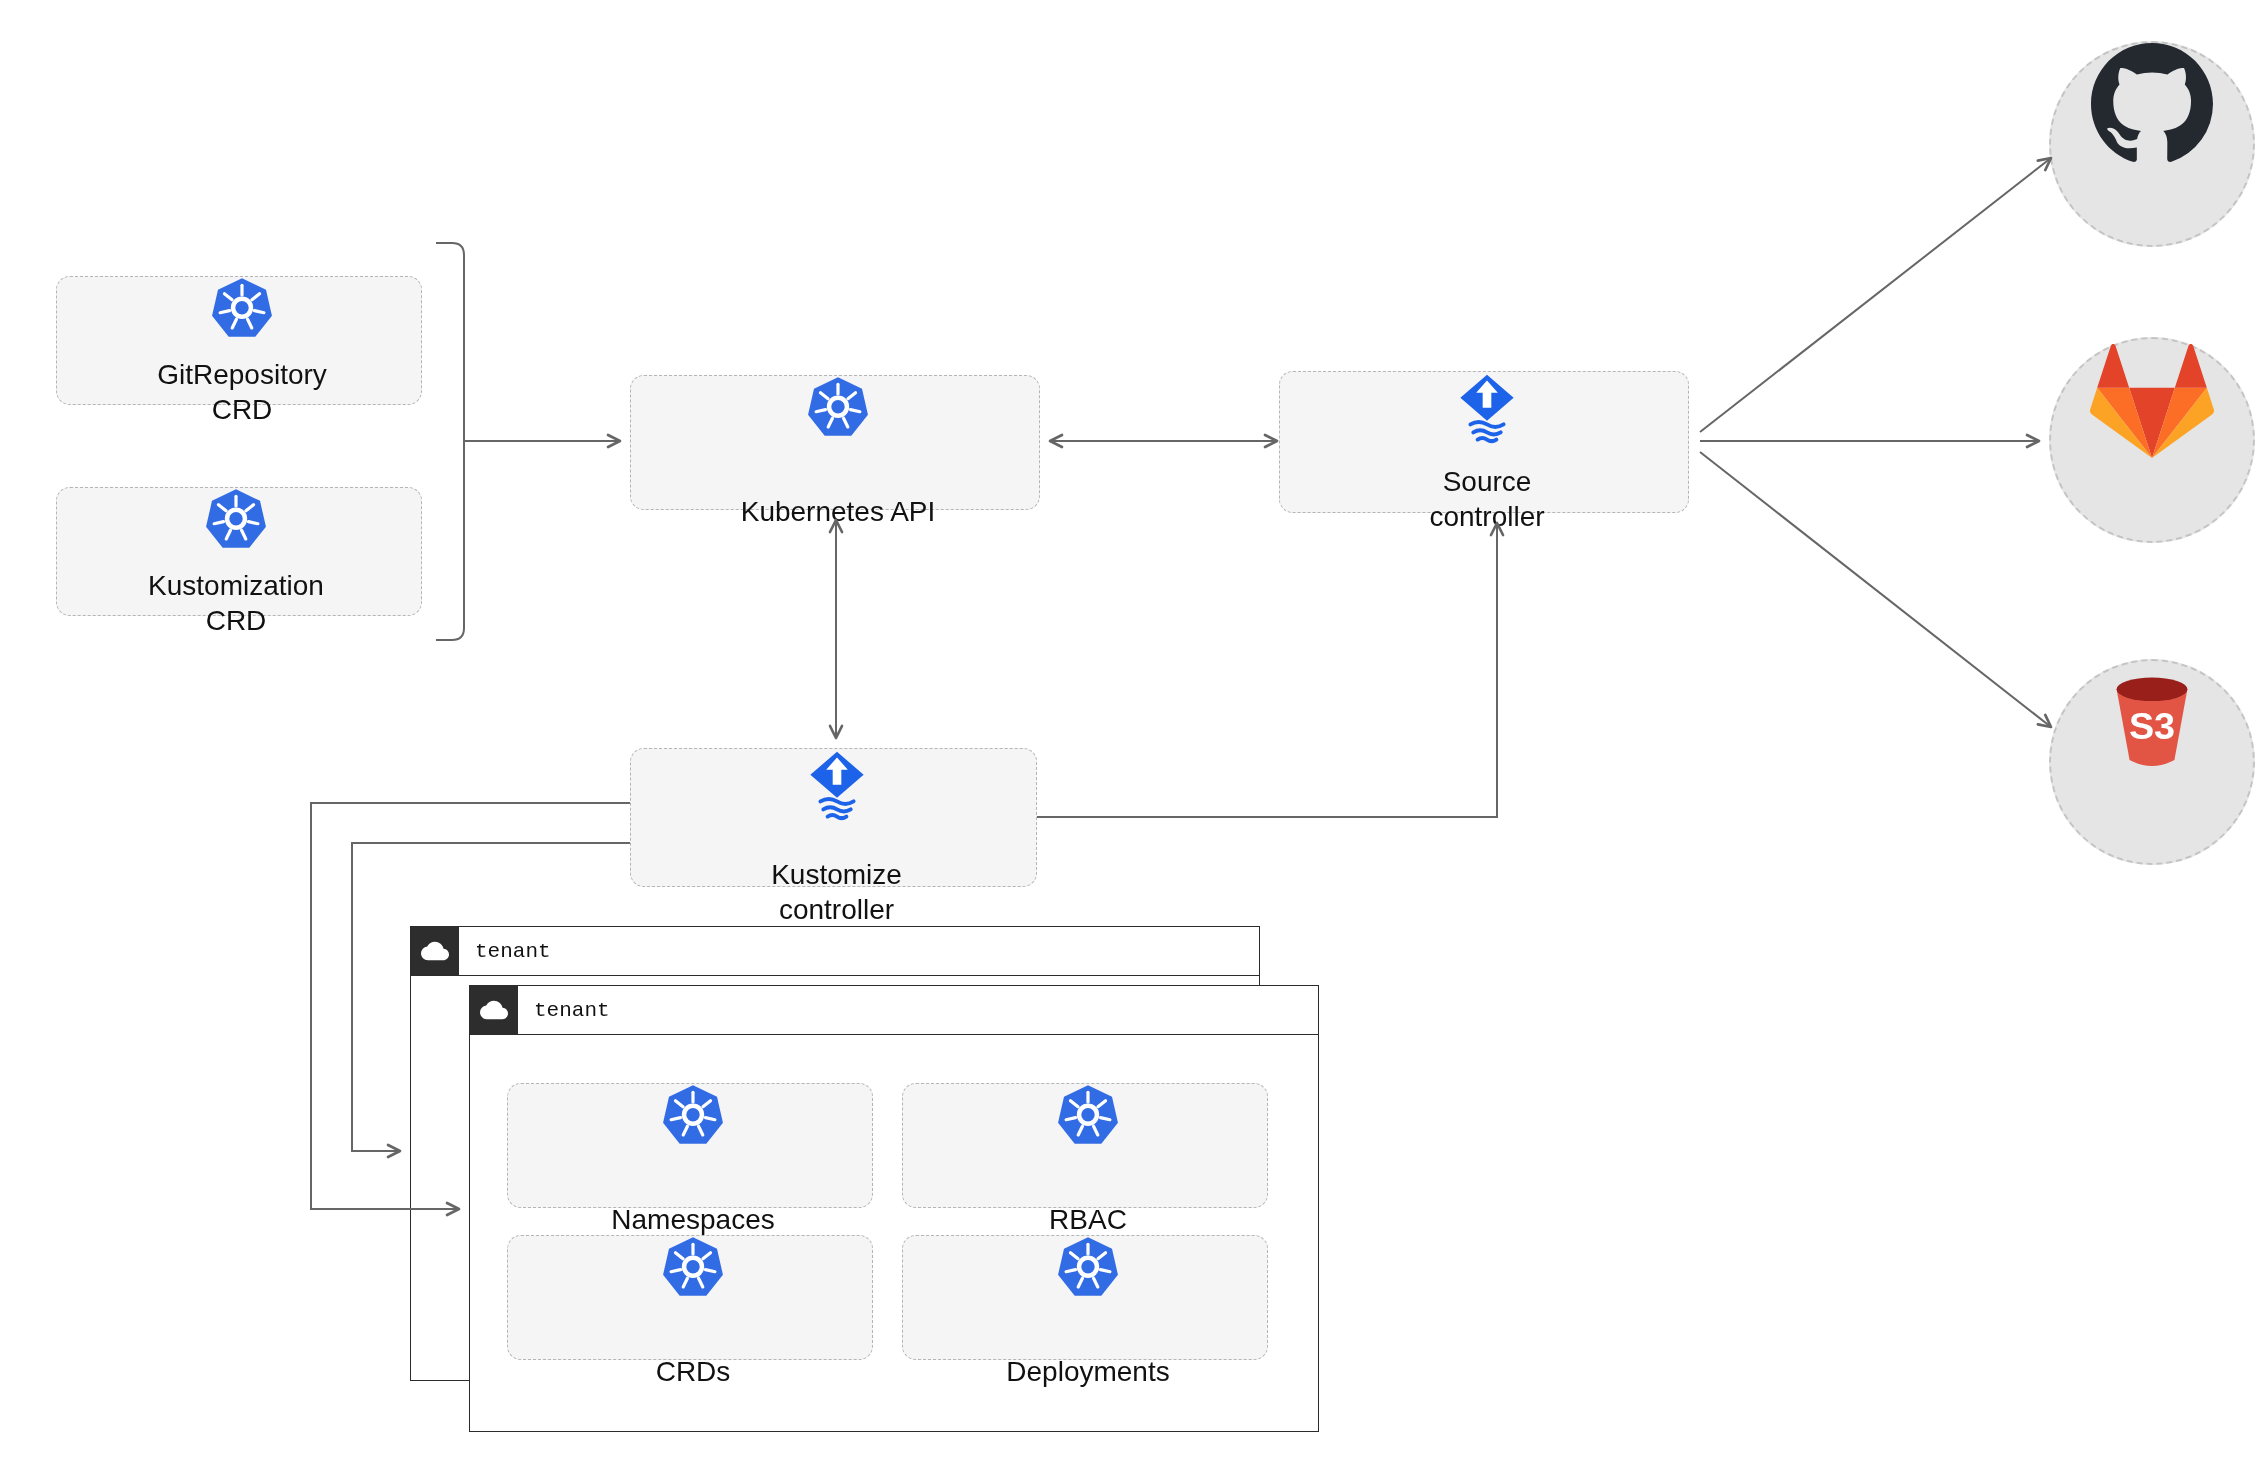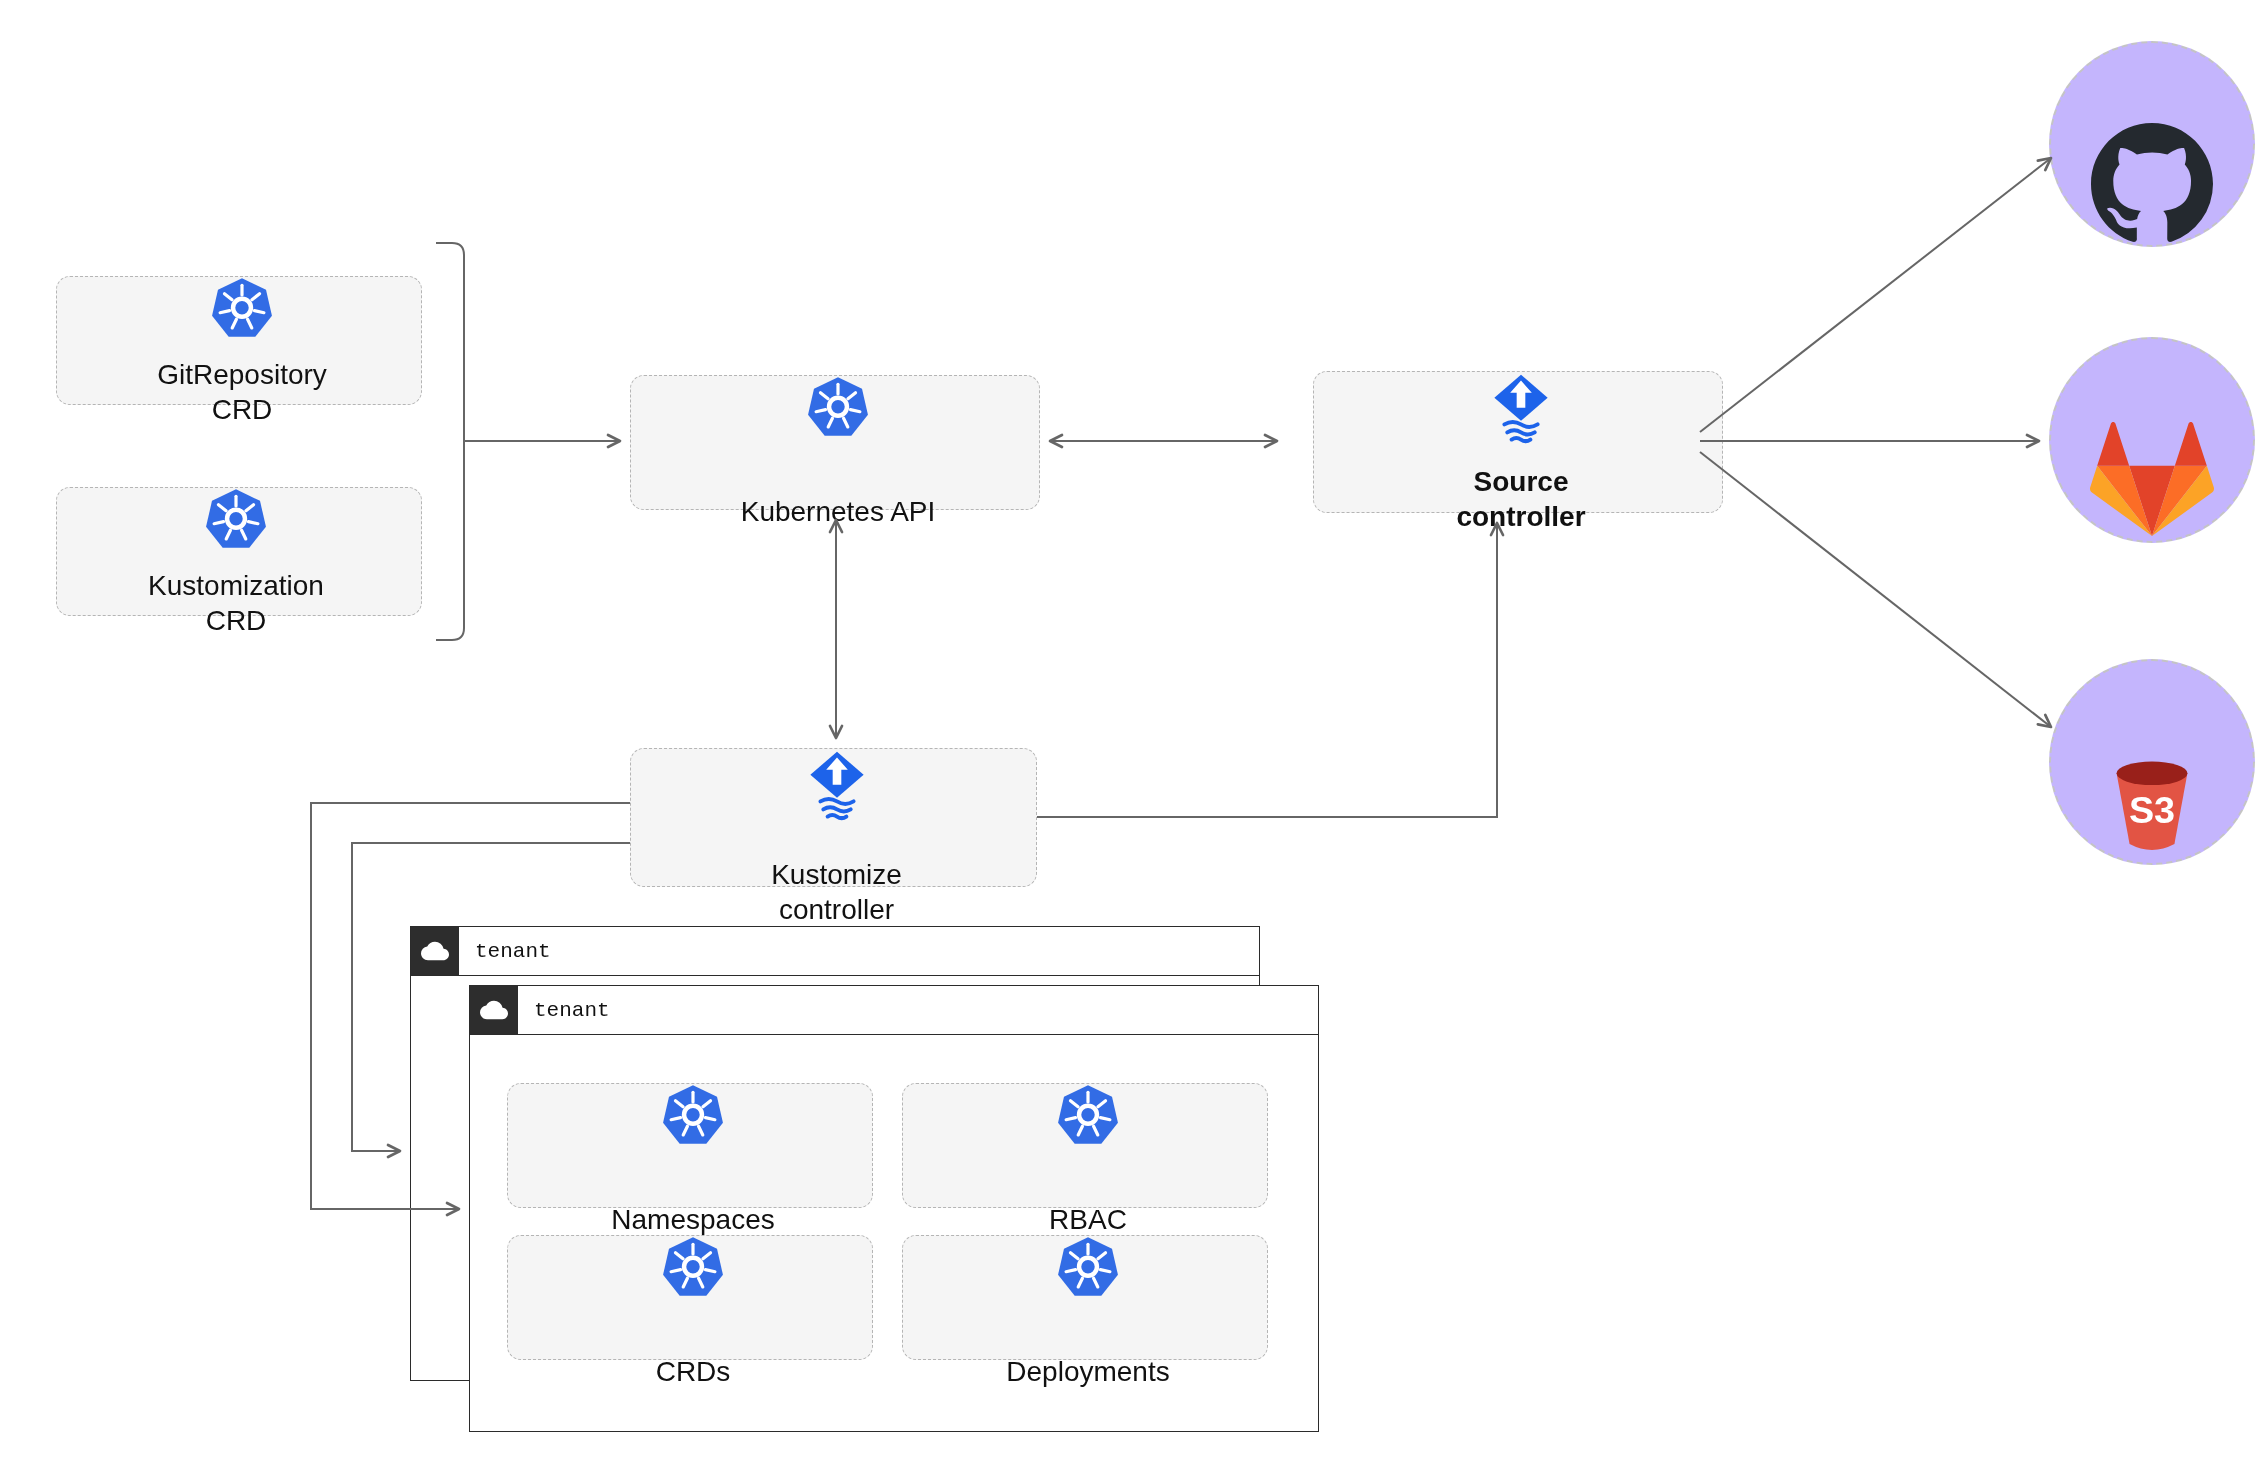--- a/index.html
+++ b/index.html
@@ -52,22 +52,22 @@
     flex:0 0 auto;
   }
   .tenant-label { margin-left:16px; font-size:21px; color:#111; }
 
   
   .ext {
     position:absolute;
     width:206px; height:206px;
     border-radius:50%;
     border:2px dashed #c4c4c4;
-    background:#c4b5fd;
-    display:flex; align-items:flex-end; justify-content:center;
+    background:#e5e5e5;
+    display:flex; align-items:flex-start; justify-content:center;
     box-sizing:border-box;
     z-index:3;
     text-decoration:underline;
   }
   .ext .ext-icon { display:flex; align-items:center; justify-content:center; }
 
   
   .overlay {
     position:absolute; left:0; top:0;
     width:2266px; height:1478px;
@@ -243,21 +243,21 @@
             <line x1="69.5" y1="52.5" x2="84.2" y2="55.8"></line>
             <line x1="65.6" y1="35.5" x2="77.4" y2="26.1"></line>
           </g>
         </svg>
     </span>
     <span class="node-label">
         <span class="lbl one-line">Kubernetes API</span>
       </span>
   </div>
 
-  <div class="node" style="left:1313px; top:371px; width:410px; height:142px;font-weight:bold;">
+  <div class="node" style="left:1279px; top:371px; width:410px; height:142px;">
     <span class="icon icon-flux">
       <svg viewBox="0 0 100 100" width="100%" height="100%">
           <polygon points="50,1 87,33 50,65 13,33" fill="#1d63ea"></polygon>
           <path d="M50,9 L65,26 L56,26 L56,47 L44,47 L44,26 L35,26 Z" fill="#fff"></path>
           <g stroke="#1d63ea" stroke-width="5.5" fill="none" stroke-linecap="round">
             <path d="M27,70 q11.5,-7 23,0 q11.5,7 23,0"></path>
             <path d="M31,81 q9.5,-6 19,0 q9.5,6 19,0"></path>
             <path d="M37,91 q6.5,-4.5 13,0 q6.5,4.5 13,0"></path>
           </g>
         </svg>

